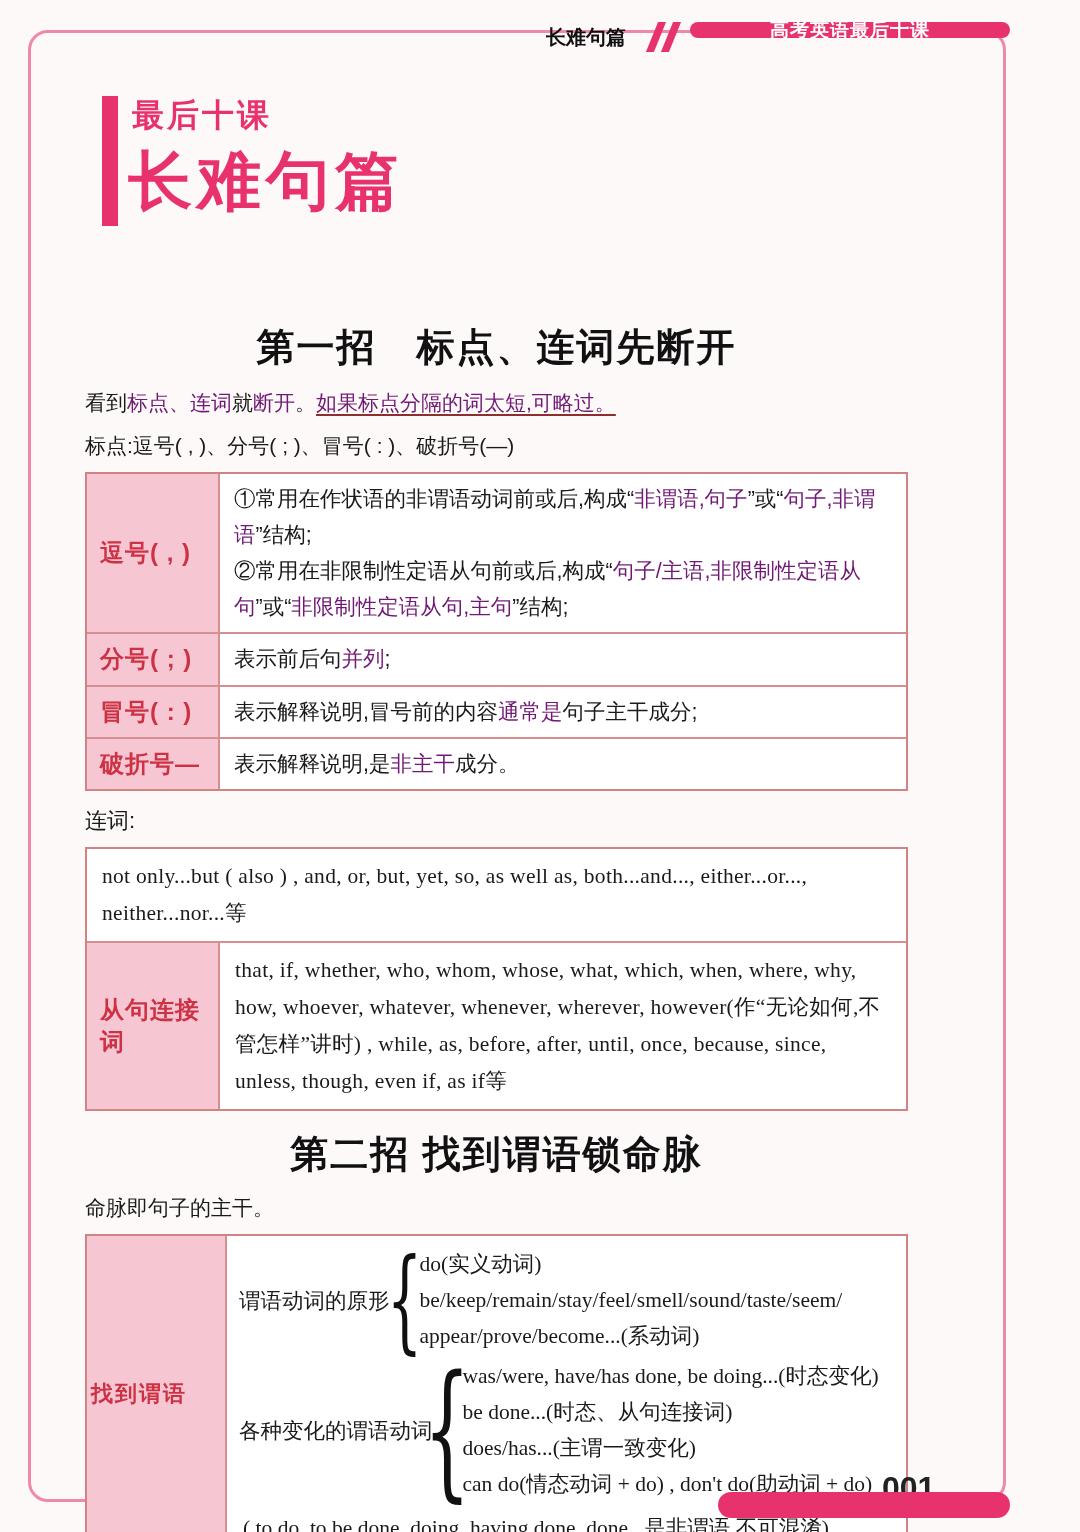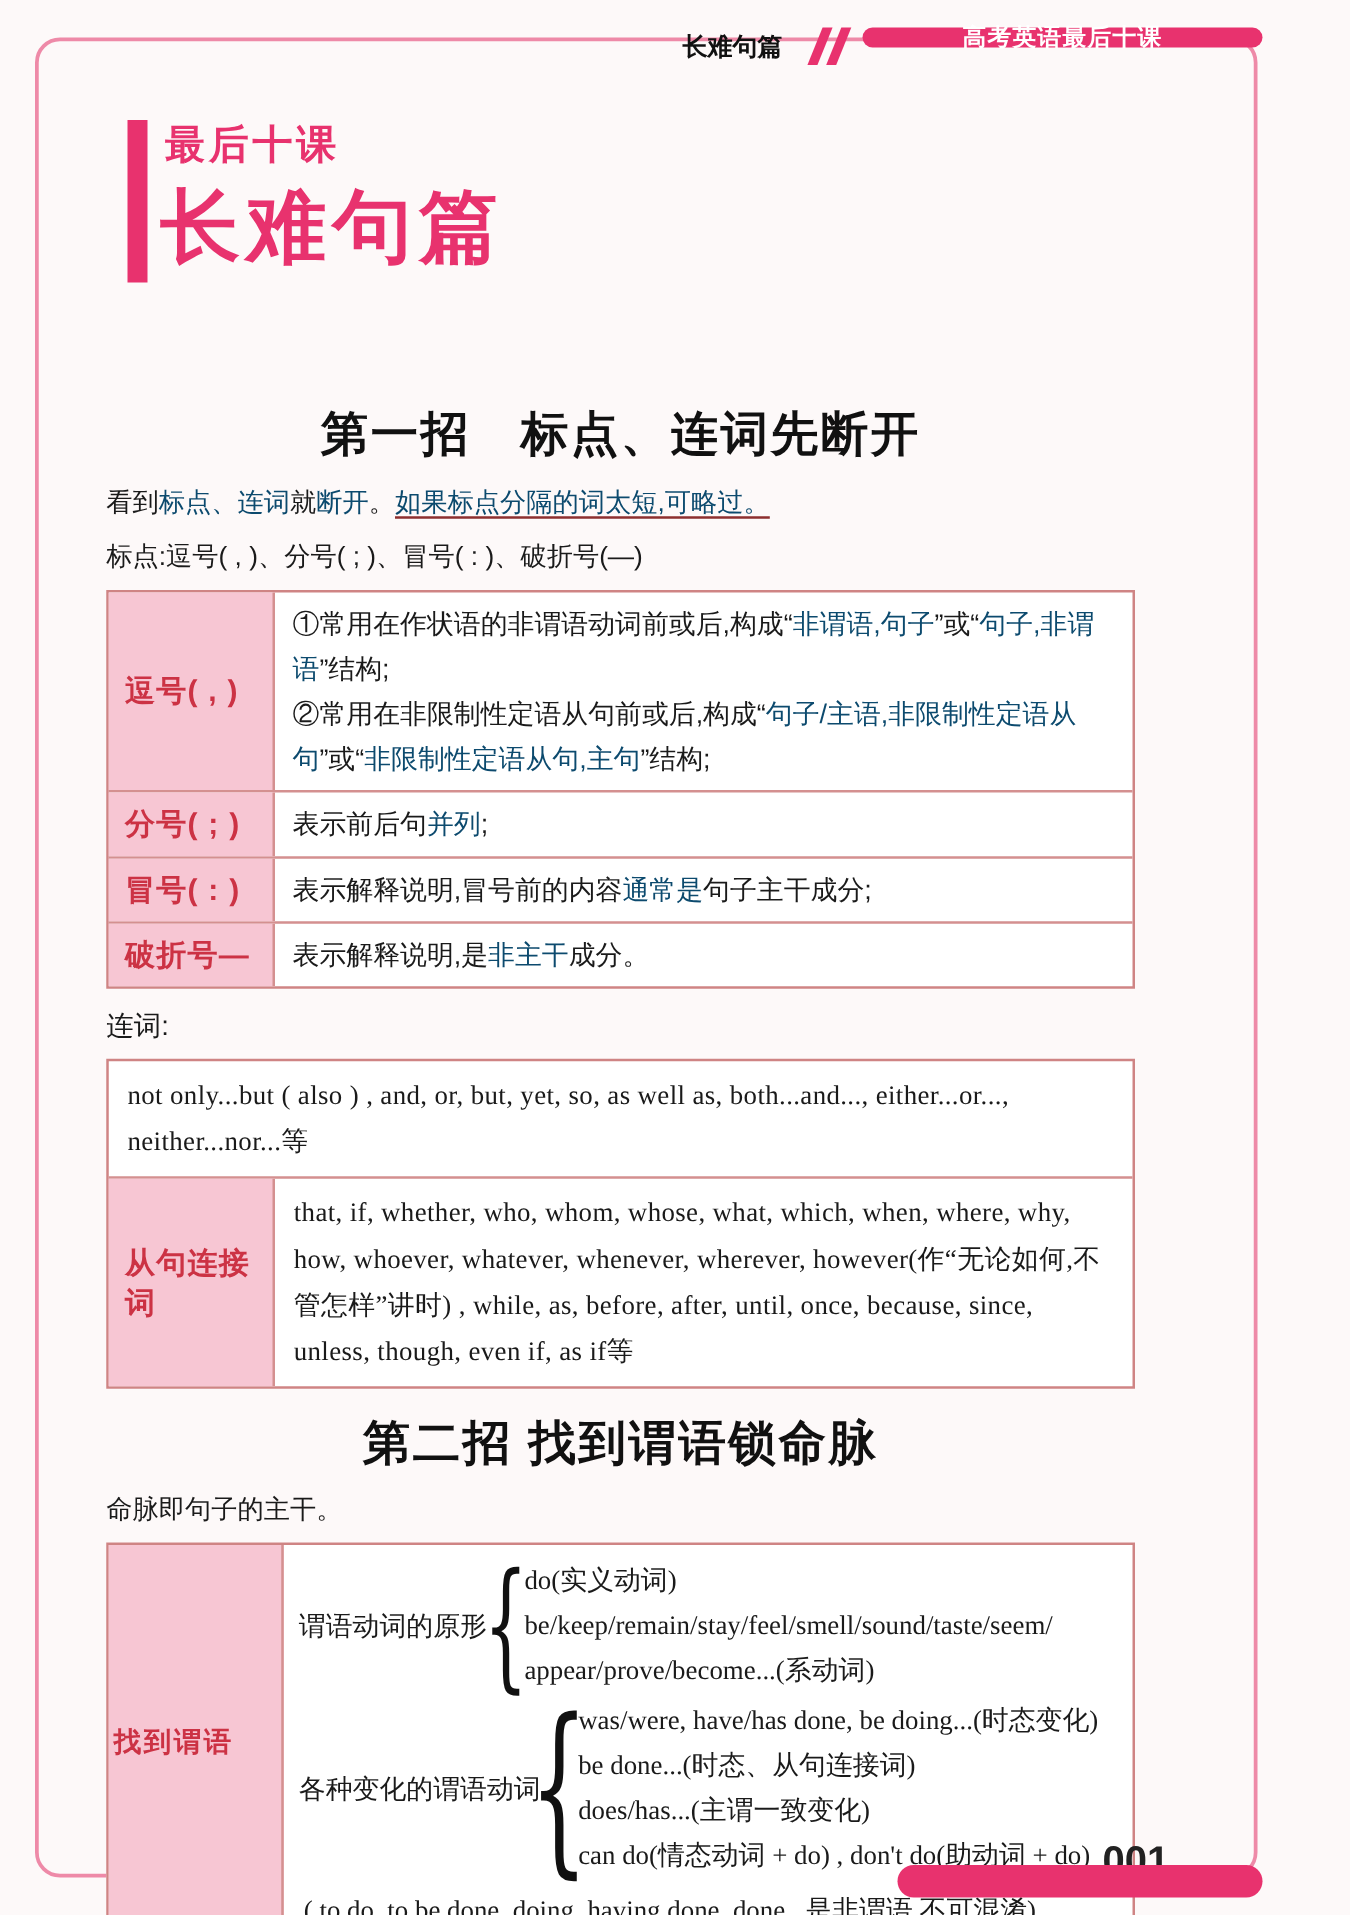--- a/index.html
+++ b/index.html
@@ -22,21 +22,21 @@
   .kicker { position:absolute; left:132px; top:94px; font-size:32px; font-weight:800; color:#e8326e; letter-spacing:3px; }
   .main-title { position:absolute; left:128px; top:138px; font-size:64px; font-weight:800; color:#e8326e; letter-spacing:5px; }
 
   .content { position:absolute; left:85px; top:278px; width:823px; }
 
   h2 { text-align:center; font-size:38px; font-weight:800; letter-spacing:2px; color:#111;margin-top:44px; }
   .s1-heading { margin-bottom:14px; }
   .s2-heading { margin-top:18px; margin-bottom:12px; }
 
   .para { font-size:21px; line-height:1.5; margin-bottom:11px; color:#1a1a1a; }
-  .red { color:#0c4a6e; }
+  .red { color:#701a75; }
   .u { text-decoration:underline; text-decoration-color:#8d2f2f; text-underline-offset:4px; }
 
   .tbl { border:2px solid #cf8484; width:100%; background:#fff; }
   .row { display:flex; }
   .row + .row { border-top:2px solid #d49090; }
   .lbl { width:133px; min-width:133px; background:#f7c6d3; color:#cc3244; font-weight:700; font-size:24px;
          display:flex; align-items:center; padding-left:13px; border-right:2px solid #d49090; letter-spacing:1px; }
   .cell { flex:1; padding:7px 14px; font-size:21.5px; line-height:1.68; }
   .cell p { margin:0; }
 

